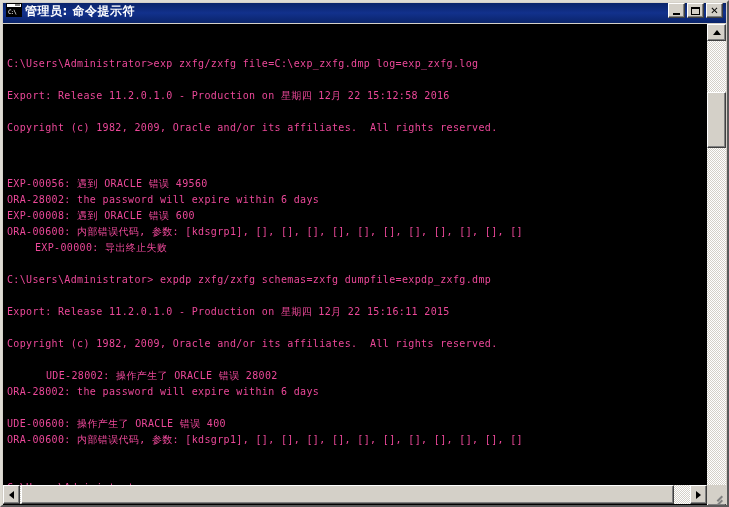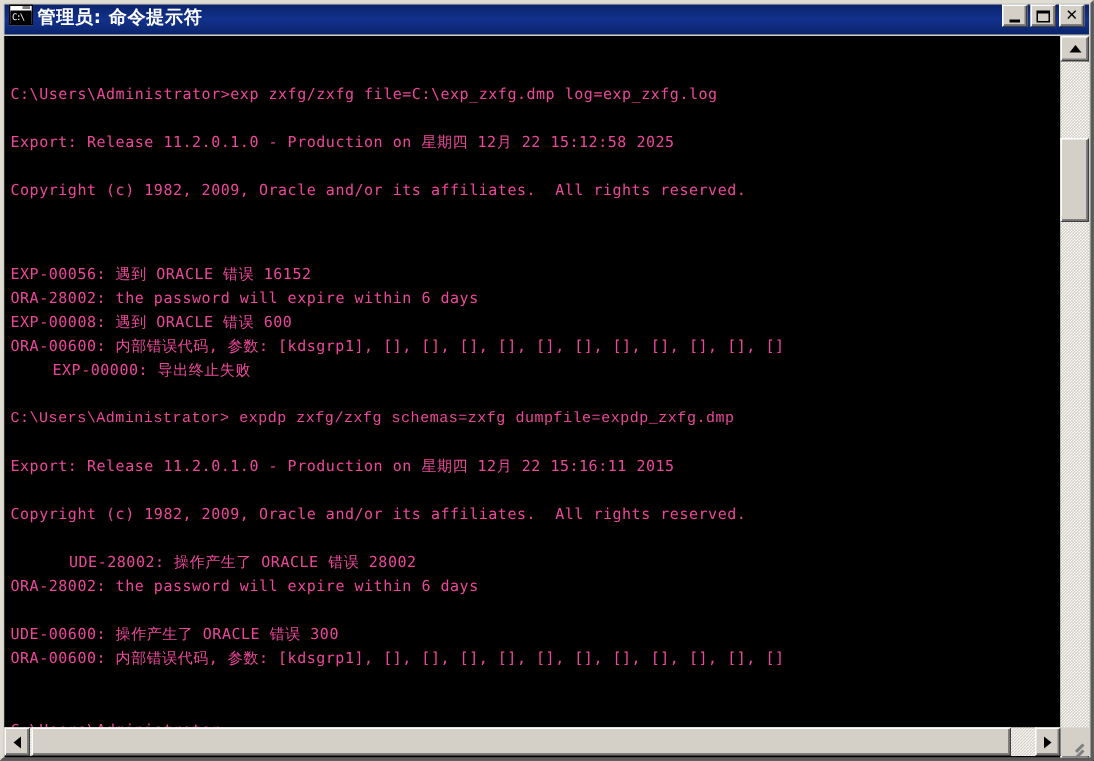--- a/index.html
+++ b/index.html
@@ -307,33 +307,33 @@
           <div class="g">✕</div>
         </div>
     </div>
   </div>
 
   <div class="client">
 
     <div class="console">
       <div class="lines">
           <div class="ln" style="top: 32px;">C:\Users\Administrator&gt;exp zxfg/zxfg file=C:\exp_zxfg.dmp log=exp_zxfg.log</div>
-          <div class="ln" style="top: 64px;">Export: Release 11.2.0.1.0 - Production on 星期四 12月 22 15:12:58 2025</div>
+          <div class="ln" style="top: 64px;">Export: Release 11.2.0.1.0 - Production on 星期四 12月 22 15:12:58 2016</div>
           <div class="ln" style="top: 96px;">Copyright (c) 1982, 2009, Oracle and/or its affiliates.  All rights reserved.</div>
-          <div class="ln" style="top: 152px;">EXP-00056: 遇到 ORACLE 错误 16152</div>
+          <div class="ln" style="top: 152px;">EXP-00056: 遇到 ORACLE 错误 49560</div>
           <div class="ln" style="top: 168px;">ORA-28002: the password will expire within 6 days</div>
           <div class="ln" style="top: 184px;">EXP-00008: 遇到 ORACLE 错误 600</div>
           <div class="ln" style="top: 200px;">ORA-00600: 内部错误代码, 参数: [kdsgrp1], [], [], [], [], [], [], [], [], [], [], []</div>
           <div class="ln" style="top: 216px; margin-left: 28px;">EXP-00000: 导出终止失败</div>
-          <div class="ln" style="top: 248px; font-family: Liberation Mono, monospace;">C:\Users\Administrator&gt; expdp zxfg/zxfg schemas=zxfg dumpfile=expdp_zxfg.dmp</div>
+          <div class="ln" style="top: 248px;">C:\Users\Administrator&gt; expdp zxfg/zxfg schemas=zxfg dumpfile=expdp_zxfg.dmp</div>
           <div class="ln" style="top: 280px;">Export: Release 11.2.0.1.0 - Production on 星期四 12月 22 15:16:11 2015</div>
           <div class="ln" style="top: 312px;">Copyright (c) 1982, 2009, Oracle and/or its affiliates.  All rights reserved.</div>
           <div class="ln" style="top: 344px; margin-left: 39px;">UDE-28002: 操作产生了 ORACLE 错误 28002</div>
           <div class="ln" style="top: 360px;">ORA-28002: the password will expire within 6 days</div>
-          <div class="ln" style="top: 392px;">UDE-00600: 操作产生了 ORACLE 错误 300</div>
+          <div class="ln" style="top: 392px;">UDE-00600: 操作产生了 ORACLE 错误 400</div>
           <div class="ln" style="top: 408px;">ORA-00600: 内部错误代码, 参数: [kdsgrp1], [], [], [], [], [], [], [], [], [], [], []</div>
           <div class="ln" style="top: 456px;"><span>C:\Users\Administrator&gt;</span></div>
         </div>
     </div>
 
     <div class="vscroll">
       <div class="vtrack"></div>
       <div class="sbtn up">
           <div class="arrow up"></div>
         </div>

